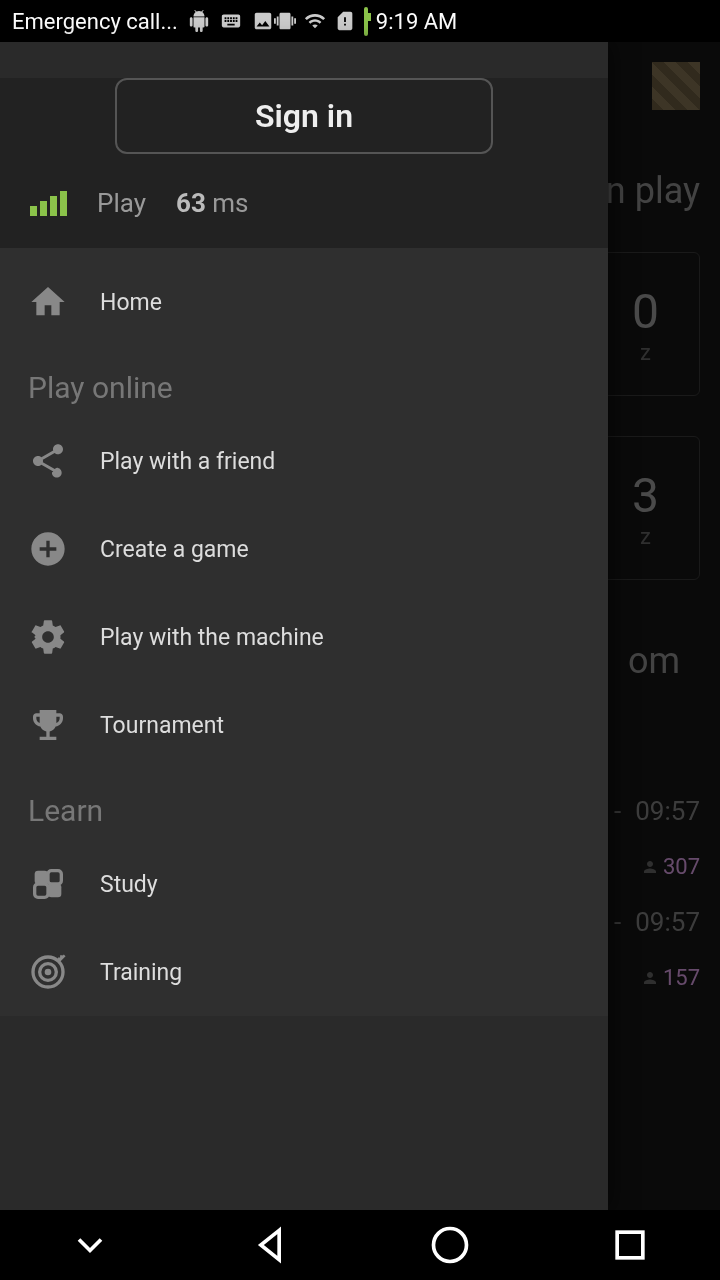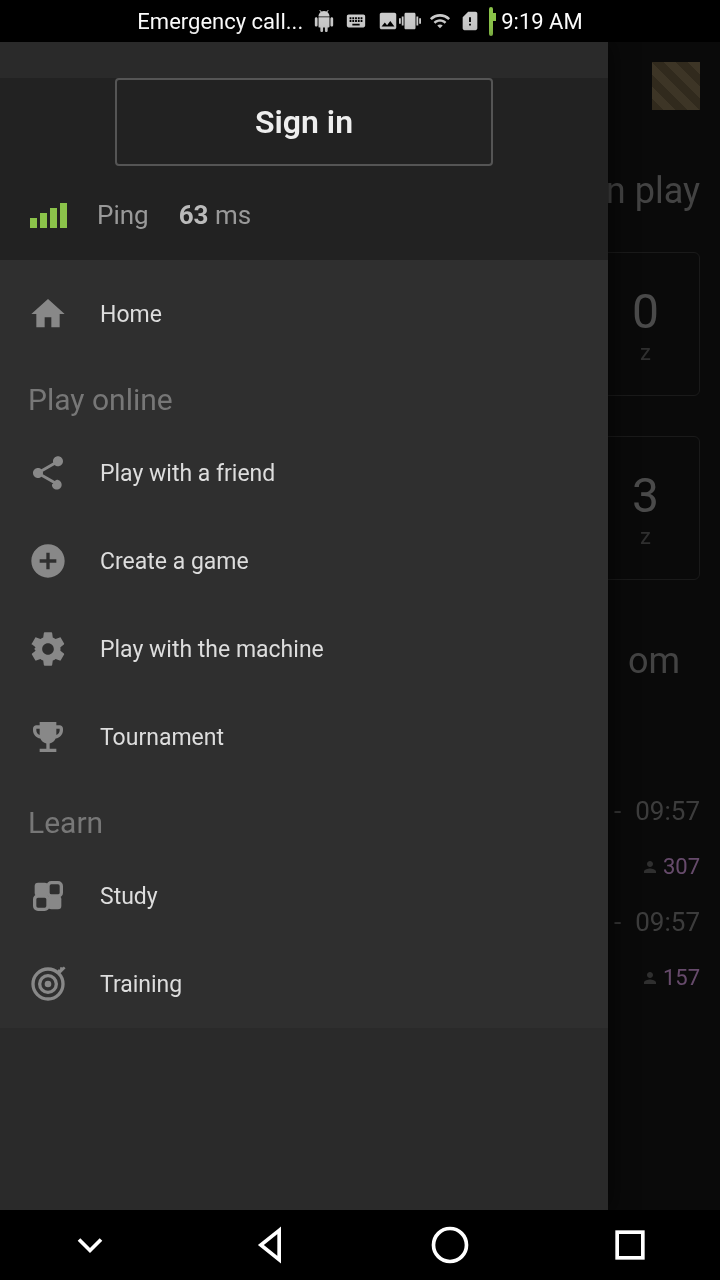--- a/index.html
+++ b/index.html
@@ -9,21 +9,21 @@
       background: #000;
       font-family: -apple-system, BlinkMacSystemFont, 'Segoe UI', Roboto, sans-serif;
       overflow: hidden;
       position: relative;
     }
     .status-bar {
       height: 42px;
       background: #000;
       display: flex;
       align-items: center;
-      justify-content: center;
+      justify-content: flex-start;
       padding: 0 12px;
       color: #fff;
       font-size: 22px;
     }
     .status-left { display: flex; align-items: center; gap: 10px; }
     .status-right { display: flex; align-items: center; gap: 8px; }
     .status-icon { width: 22px; height: 22px; display: inline-flex; align-items: center; justify-content: center; }
     .battery-icon { width: 36px; height: 20px; border: 2px solid #8bc34a; border-radius: 2px; position: relative; }
     .battery-icon::after { content: ''; position: absolute; right: -5px; top: 4px; width: 3px; height: 8px; background: #8bc34a; }
     .battery-fill { position: absolute; left: 1px; top: 1px; bottom: 1px; width: 60%; background: #8bc34a; }
@@ -71,23 +71,23 @@
       background: #2a2a2a;
       box-shadow: 4px 0 20px rgba(0,0,0,0.5);
     }
     .drawer-top {
       background: #222;
       padding-bottom: 20px;
     }
     .signin-button {
       margin: 36px auto 24px;
       width: 378px;
-      height: 88px;
+      height: 76px;
       border: 2px solid #555;
-      border-radius: 4px;
+      border-radius: 12px;
       display: flex;
       align-items: center;
       justify-content: center;
       color: #eee;
       font-size: 32px;
       font-weight: 600;
       cursor: pointer;
     }
     .ping-row {
       display: flex;
@@ -248,21 +248,21 @@
       <div class="signin-button">
         <span>Sign in</span>
       </div>
       <div class="ping-row">
         <div class="signal-bars">
             <span></span>
             <span></span>
             <span></span>
             <span></span>
           </div>
-        <span>Ping</span>
+        <span>Play</span>
         <span><span class="ping-val">63</span> <span>ms</span></span>
       </div>
     </div>
     <div class="drawer-body">
       <div class="menu-item">
         <span class="mi-icon">
           <svg viewBox="0 0 24 24" fill="currentColor">
               <path d="M10 20v-6h4v6h5v-8h3L12 3 2 12h3v8z"></path>
             </svg>
         </span>

